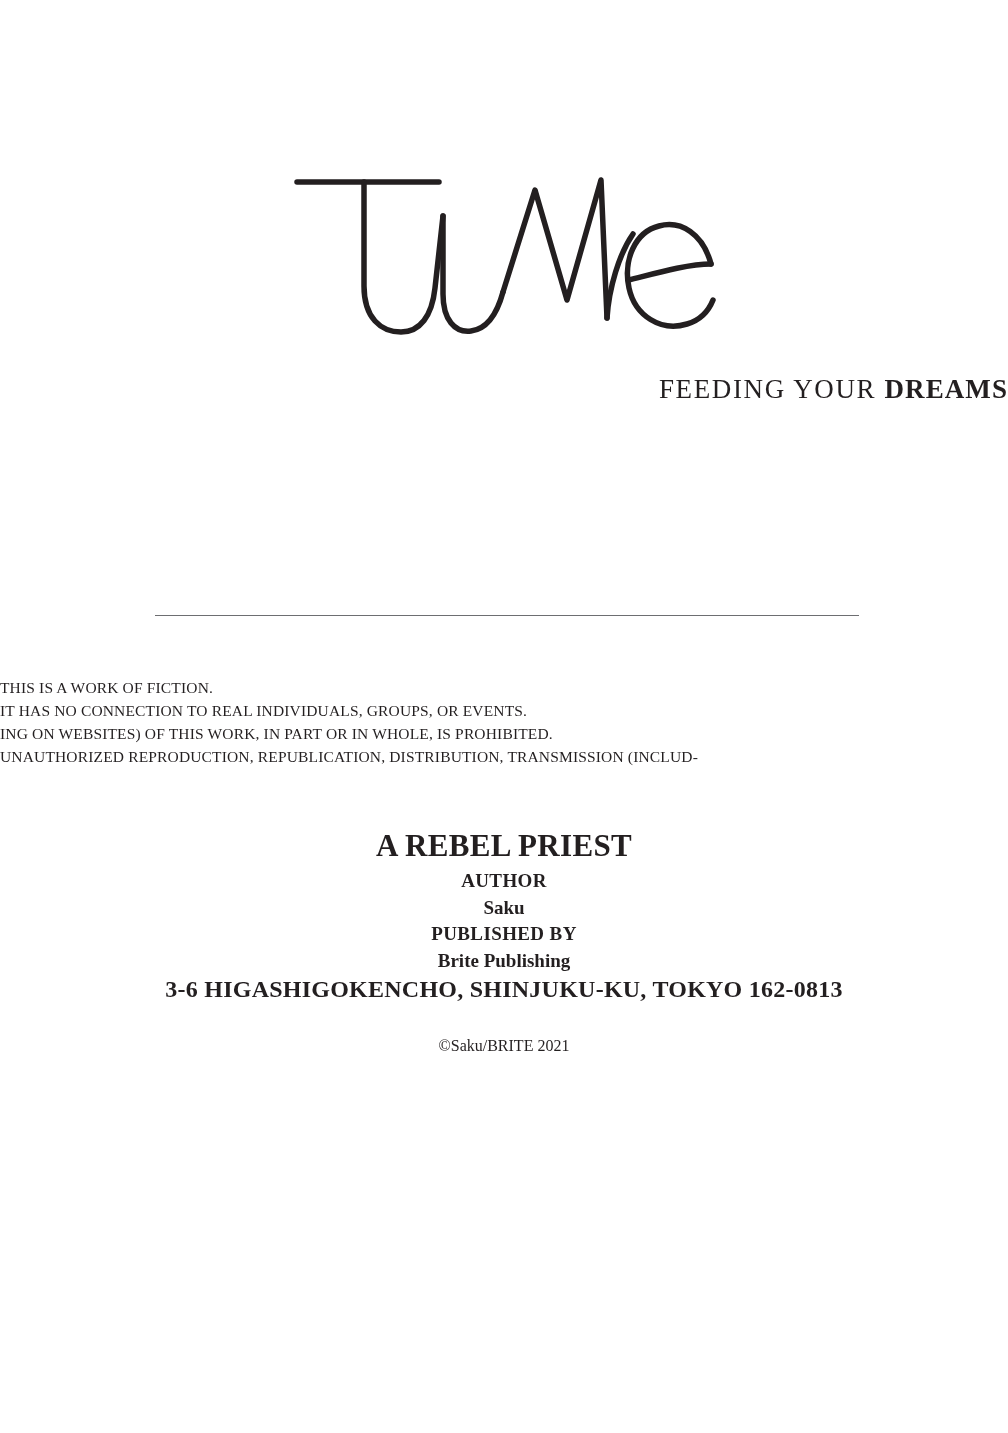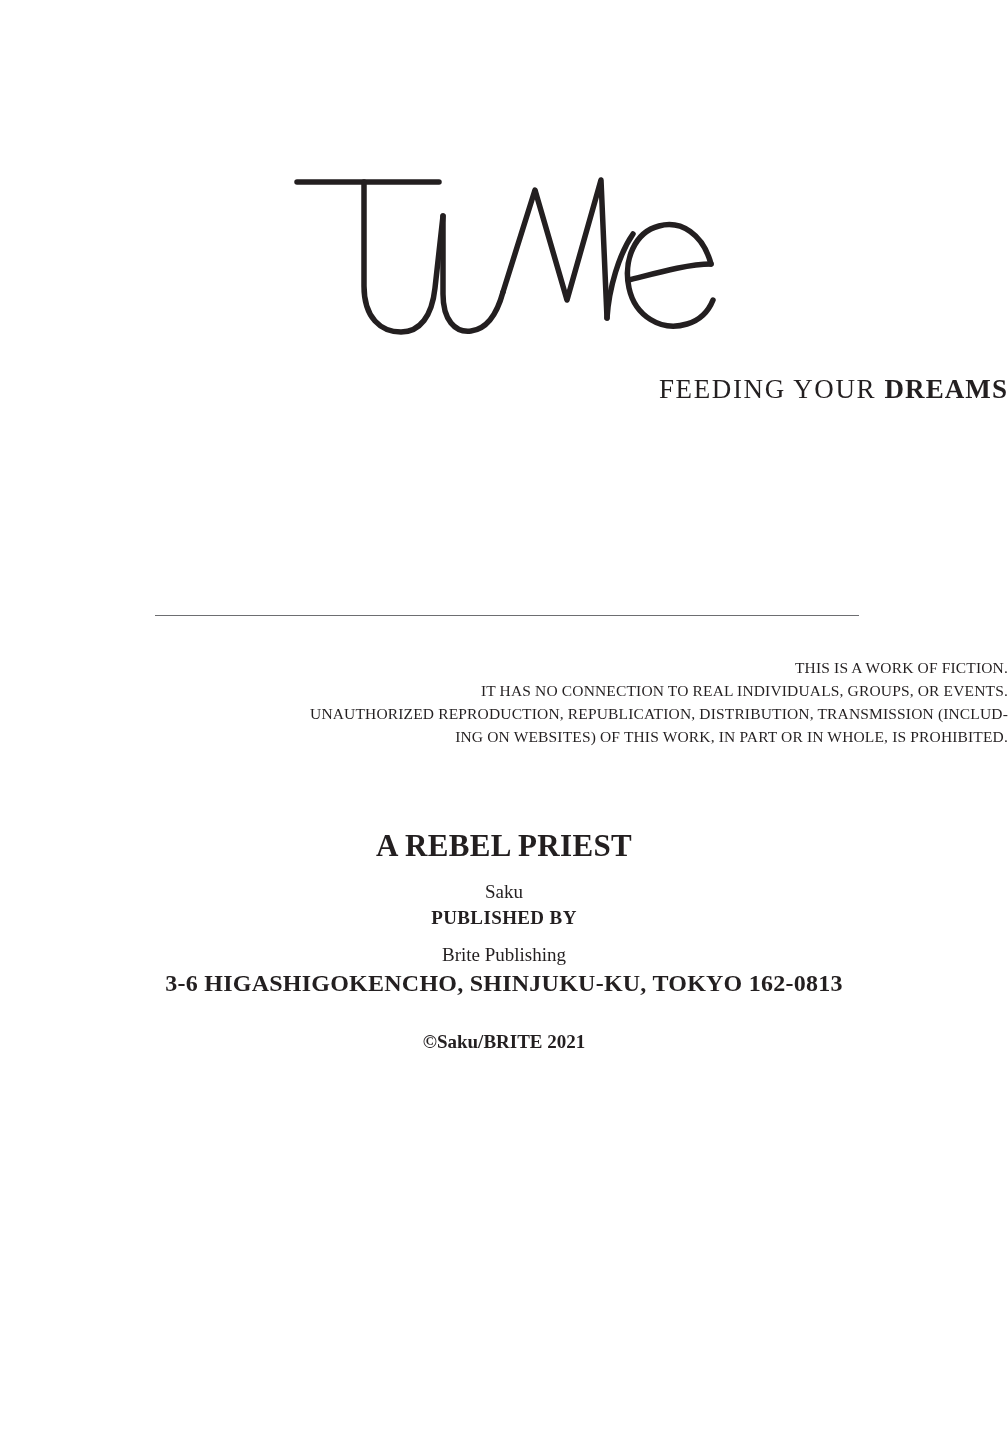--- a/index.html
+++ b/index.html
@@ -55,24 +55,24 @@
     top: 615px;
     left: 155px;
     width: 704px;
     height: 1px;
     background: #6d6e71;
   }
 
   
   .disclaimer {
     position: absolute;
-    top: 656px;
+    top: 676px;
     left: 0;
     width: 100%;
-    text-align: right;
+    text-align: left;
     font-size: 15.5px;
     line-height: 23px;
     letter-spacing: 0.01em;
   }
   .disclaimer div { white-space: nowrap; }
 
   
   .colophon {
     position: absolute;
     top: 826px;
@@ -88,34 +88,34 @@
     text-align: center;
   }
   .label {
     font-size: 19px;
     font-weight: bold;
     letter-spacing: 0.02em;
     margin-top: 4px;
   }
   .value {
     font-size: 19px;
-    font-weight: normal;
-    margin-top: 15px;
+    font-weight: bold;
+    margin-top: 5px;
   }
   .gap-lg { margin-top: 34px; }
   .gap-md { }
   .addr {
     font-size: 24px;
     font-weight: bold;
     margin-top: 4px;
     letter-spacing: 0.01em;
   }
   .copyright {
-    font-size: 19px;
-    font-weight: bold;
+    font-size: 16px;
+    font-weight: normal;
     margin-top: 34px;
   }
 </style>
 </head>
 <body>
 
 <div class="page">
 
   <div class="logo-block">
     <svg class="logo-mark" viewBox="0 0 430 190" aria-hidden="true">
@@ -138,27 +138,28 @@
     <div class="logo-tagline">
       <span>FEEDING YOUR </span><span class="bold">DREAMS</span>
     </div>
   </div>
 
   <div class="divider"></div>
 
   <div class="disclaimer">
     <div>THIS IS A WORK OF FICTION.</div>
     <div>IT HAS NO CONNECTION TO REAL INDIVIDUALS, GROUPS, OR EVENTS.</div>
+    <div>ING ON WEBSITES) OF THIS WORK, IN PART OR IN WHOLE, IS PROHIBITED.</div>
     <div>UNAUTHORIZED REPRODUCTION, REPUBLICATION, DISTRIBUTION, TRANSMISSION (INCLUD-</div>
-    <div>ING ON WEBSITES) OF THIS WORK, IN PART OR IN WHOLE, IS PROHIBITED.</div>
   </div>
 
   <div class="colophon">
     <div class="title-line">A REBEL PRIEST</div>
 
+    <div class="label">AUTHOR</div>
     <div class="value">Saku</div>
 
 
     <div class="label gap-md">PUBLISHED BY</div>
     <div class="value">Brite Publishing</div>
     <div class="addr">3-6 HIGASHIGOKENCHO, SHINJUKU-KU, TOKYO 162-0813</div>
 
     <div class="copyright">©Saku/BRITE 2021</div>
   </div>
 

